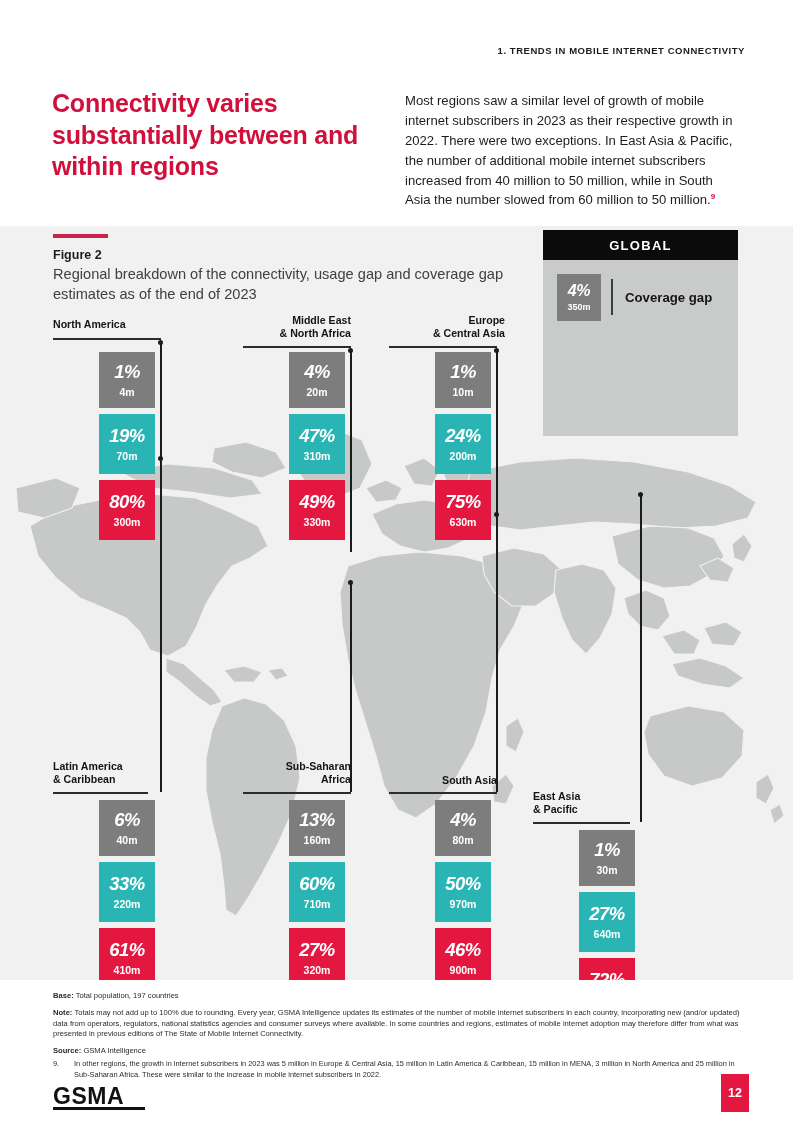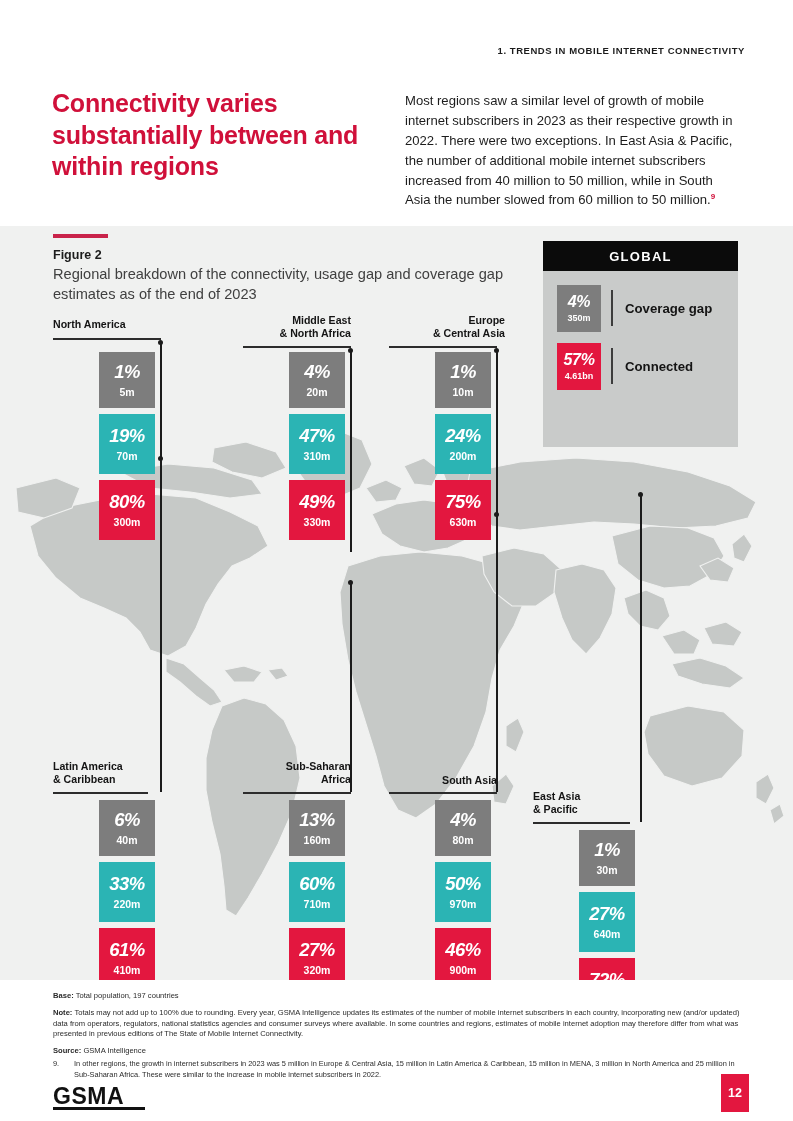--- a/index.html
+++ b/index.html
@@ -50,21 +50,21 @@
 
   
   .map-layer {
     position: absolute; left: 0; top: 0; width: 793px; height: 754px;
     pointer-events: none;
   }
   .map-layer svg { width: 100%; height: 100%; display: block; }
 
   
   .global-box {
-    position: absolute; left: 543px; top: 15px; width: 195px; height: 206px;
+    position: absolute; left: 543px; top: 4px; width: 195px; height: 206px;
     background: #c9cbca;
   }
   .global-hdr {
     position: absolute; left: 0; top: 0; width: 195px; height: 30px;
     background: #0b0b0b; color: #ffffff;
     display: flex; align-items: center; justify-content: center;
     font-size: 13px; font-weight: bold; letter-spacing: 1.3px;
   }
   .legend-rows { position: absolute; left: 14px; top: 42px; width: 170px; }
   .legend-row { display: flex; align-items: center; height: 50px; margin-bottom: 8px; }
@@ -224,43 +224,35 @@
         <div class="legend-row">
           <div class="legend-chip" style="background:#7d7d7d">
             <span class="pct">4%</span>
             <span class="abs">350m</span>
           </div>
           <div class="legend-div"></div>
           <div class="legend-label">Coverage gap</div>
         </div>
 
 
-        <div class="legend-row">
-          <div class="legend-chip" style="background:#e3173f">
-            <span class="pct">57%</span>
-            <span class="abs">4.61bn</span>
-          </div>
-          <div class="legend-div"></div>
-          <div class="legend-label">Connected</div>
-        </div>
 
       </div>
     </div>
 
     <div class="region" style="left:53px; top:92px; width:175px; height:230px;">
       <div class="r-name" style="left:0; top:0;">
         <span>North America</span>
       </div>
       <div class="r-rule" style="left:0; top:20px; width:108px;"></div>
       <div class="r-dot" style="left:105px; top:22px;"></div>
       <div class="r-stem" style="left:107px; top:24px; height:214px;"></div>
       <div class="chips" style="left:46px; top:34px;">
         <div class="chip coverage">
           <span class="pct">1%</span>
-          <span class="abs">5m</span>
+          <span class="abs">4m</span>
         </div>
         <div class="chip usage">
           <span class="pct">19%</span>
           <span class="abs">70m</span>
         </div>
         <div class="chip connected">
           <span class="pct">80%</span>
           <span class="abs">300m</span>
         </div>
       </div>

